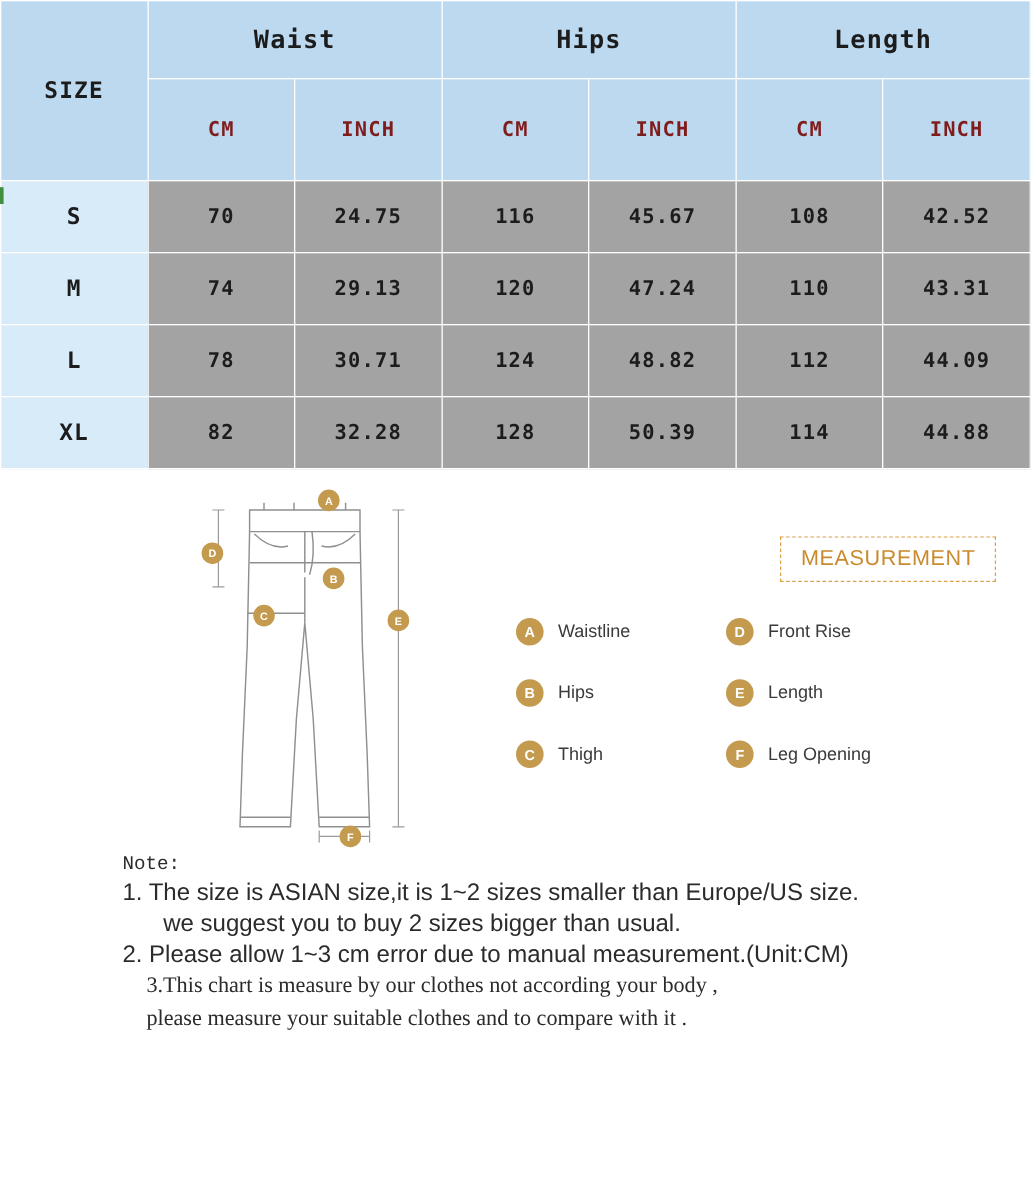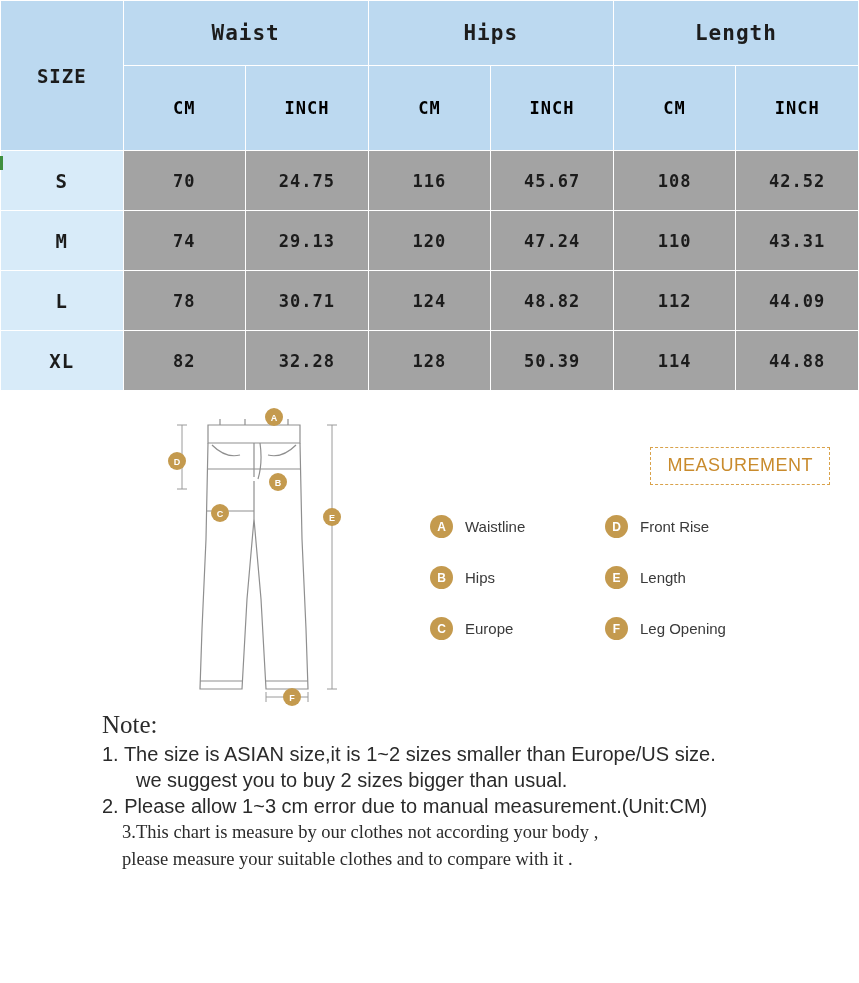--- a/index.html
+++ b/index.html
@@ -29,21 +29,21 @@
     letter-spacing: 1px;
   }
   .hdr {
     background: #bcd9f0;
     color: #1c1c1c;
     font-size: 21px;
     height: 62px;
   }
   .hdr-sub {
     background: #bcd9f0;
-    color: #000000;
+    color: #7f1d1d;
     font-size: 17px;
     height: 82px;
   }
   .hdr-size {
     background: #bcd9f0;
     color: #1c1c1c;
     font-size: 19px;
   }
   .row-label {
     background: #d8ebf9;
@@ -133,22 +133,22 @@
 
   
   .note {
     position: absolute;
     left: 102px;
     top: 320px;
     width: 740px;
     color: #2b2b2b;
   }
   .note-title {
-    font-size: 25px;
-    font-family: Liberation Serif, serif;
+    font-size: 16px;
+    font-family: Liberation Mono, monospace;
     margin-bottom: 2px;
   }
   .note-line {
     font-size: 20px;
     line-height: 26px;
     font-family: "Liberation Sans", sans-serif;
   }
   .note-line.indent { padding-left: 34px; }
   .note-line.serif {
     font-family: "Liberation Serif", serif;
@@ -293,21 +293,21 @@
         <span class="badge">B</span>
         <span class="legend-label">Hips</span>
       </div>
       <div class="legend-item">
         <span class="badge">E</span>
         <span class="legend-label">Length</span>
       </div>
 
       <div class="legend-item">
         <span class="badge">C</span>
-        <span class="legend-label">Europe</span>
+        <span class="legend-label">Thigh</span>
       </div>
       <div class="legend-item">
         <span class="badge">F</span>
         <span class="legend-label">Leg Opening</span>
       </div>
     </div>
   </div>
 
   <div class="note">
     <div class="note-title">Note:</div>

